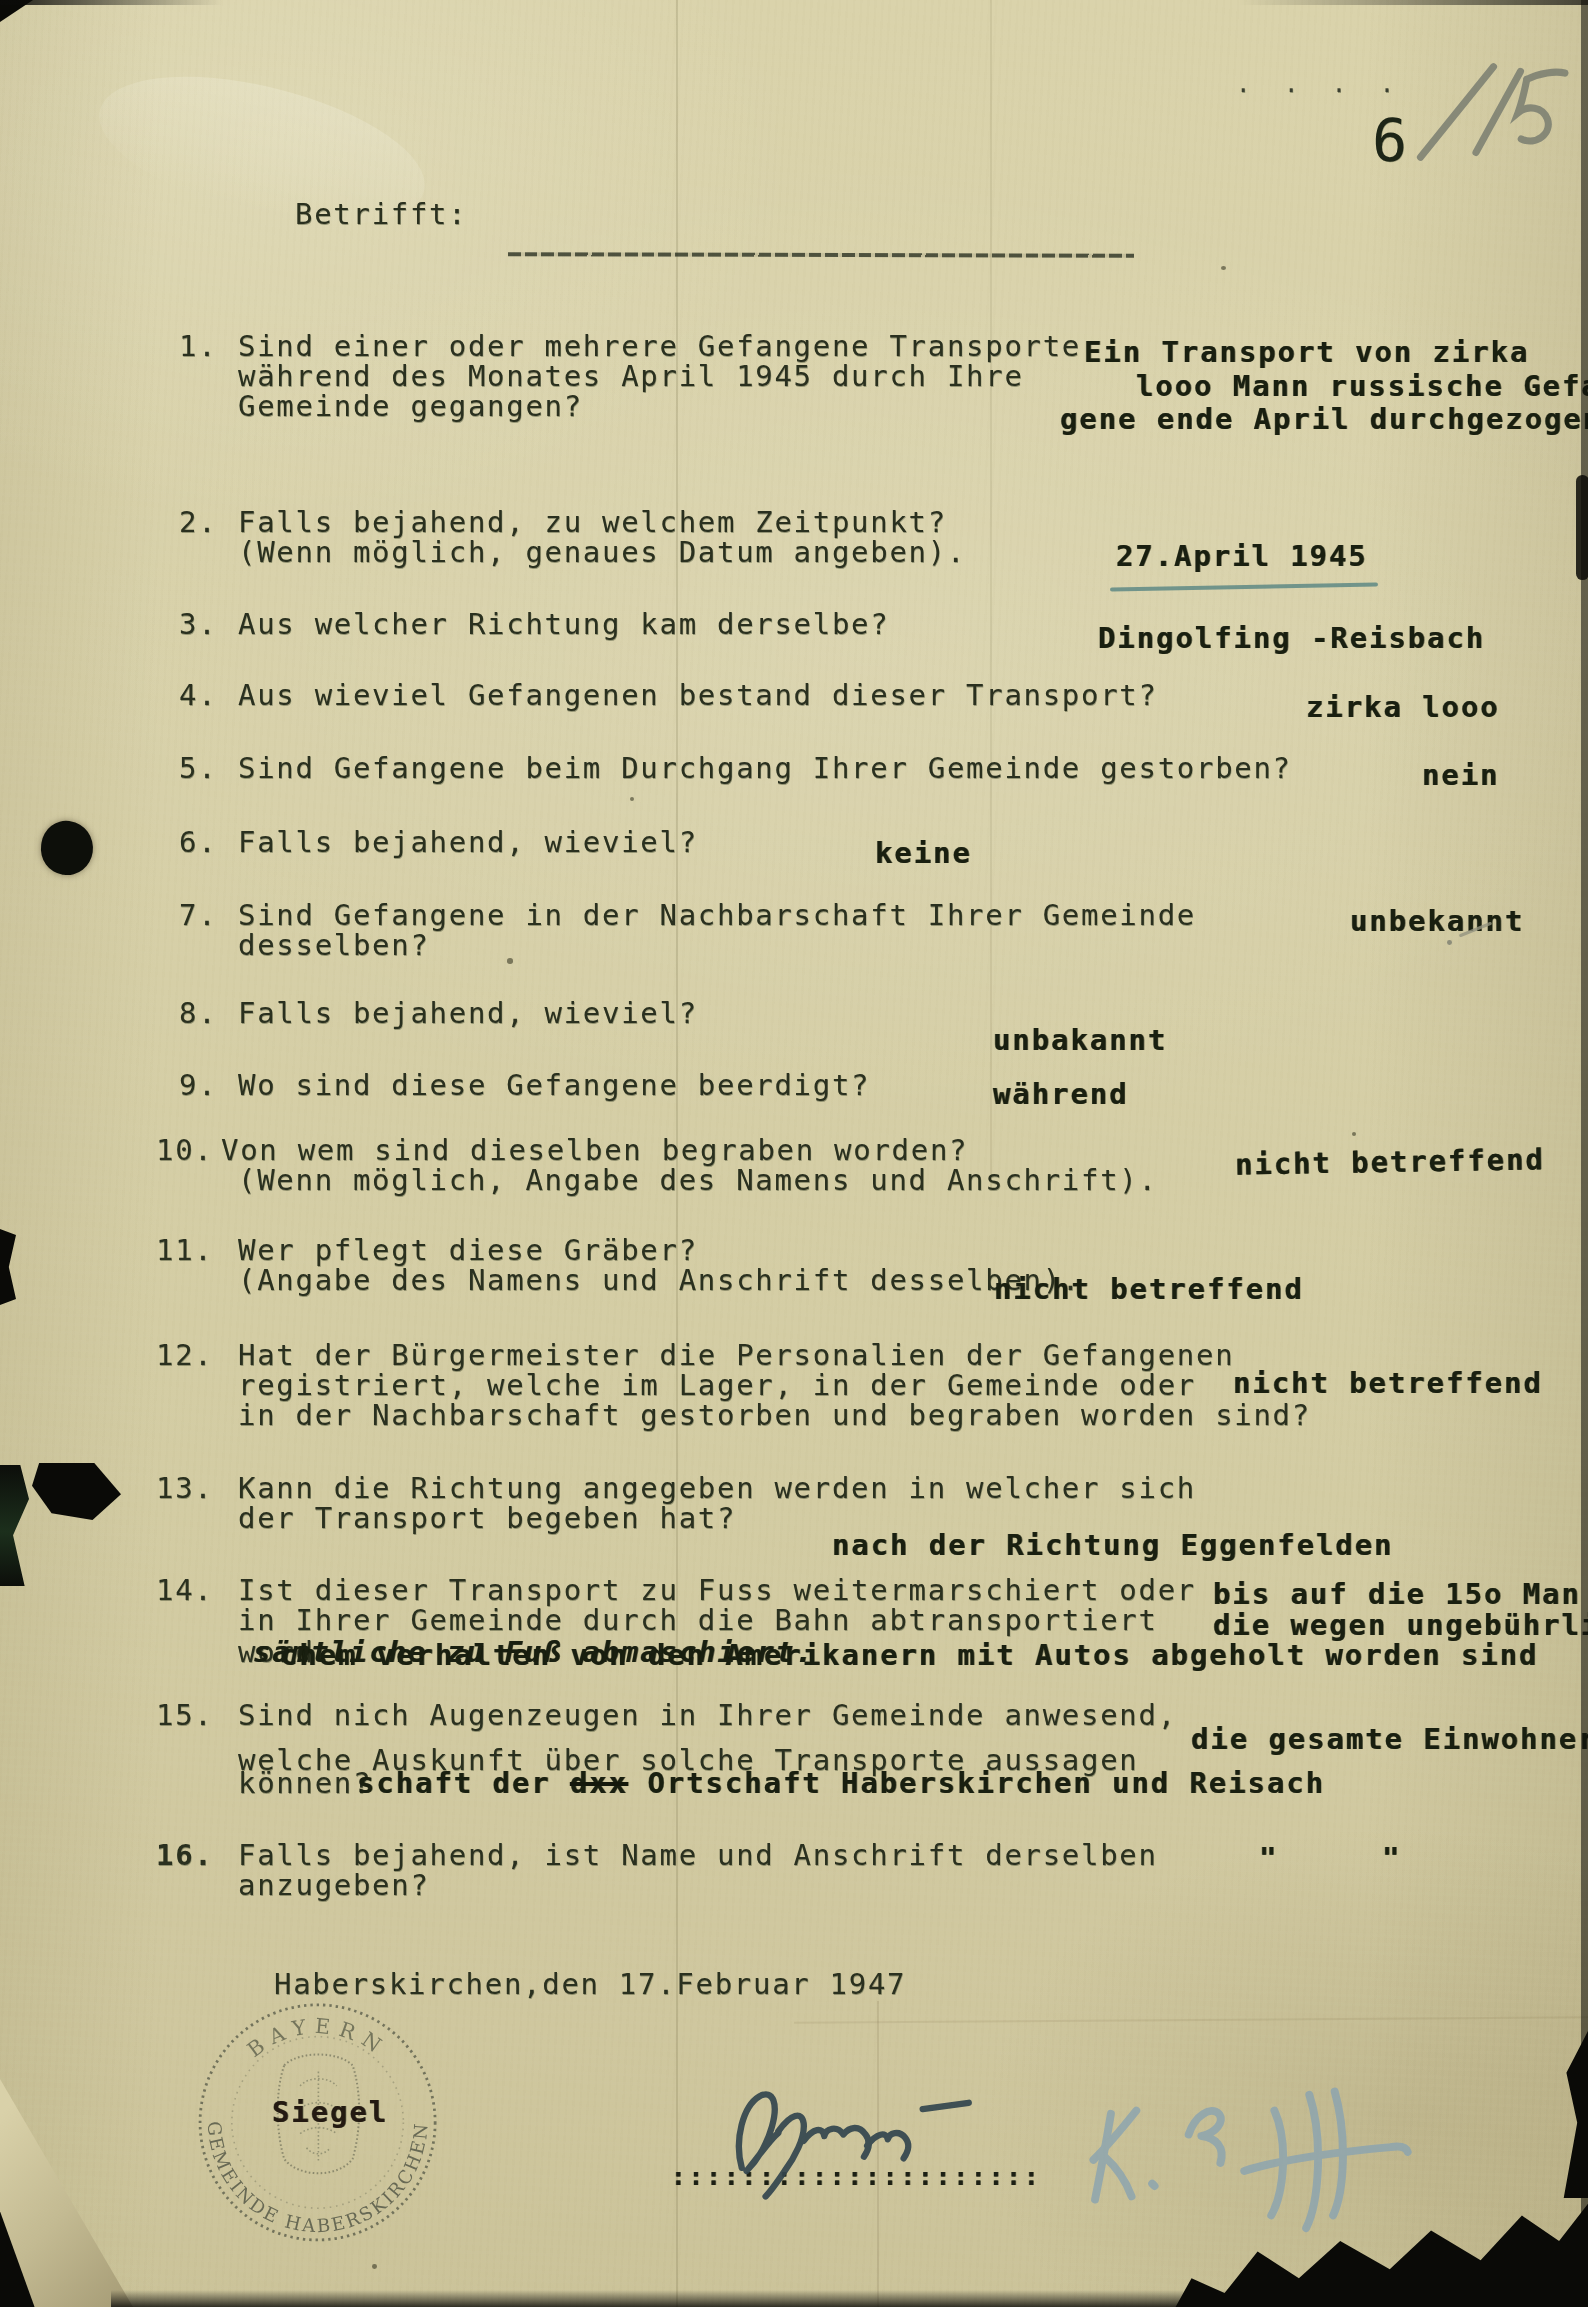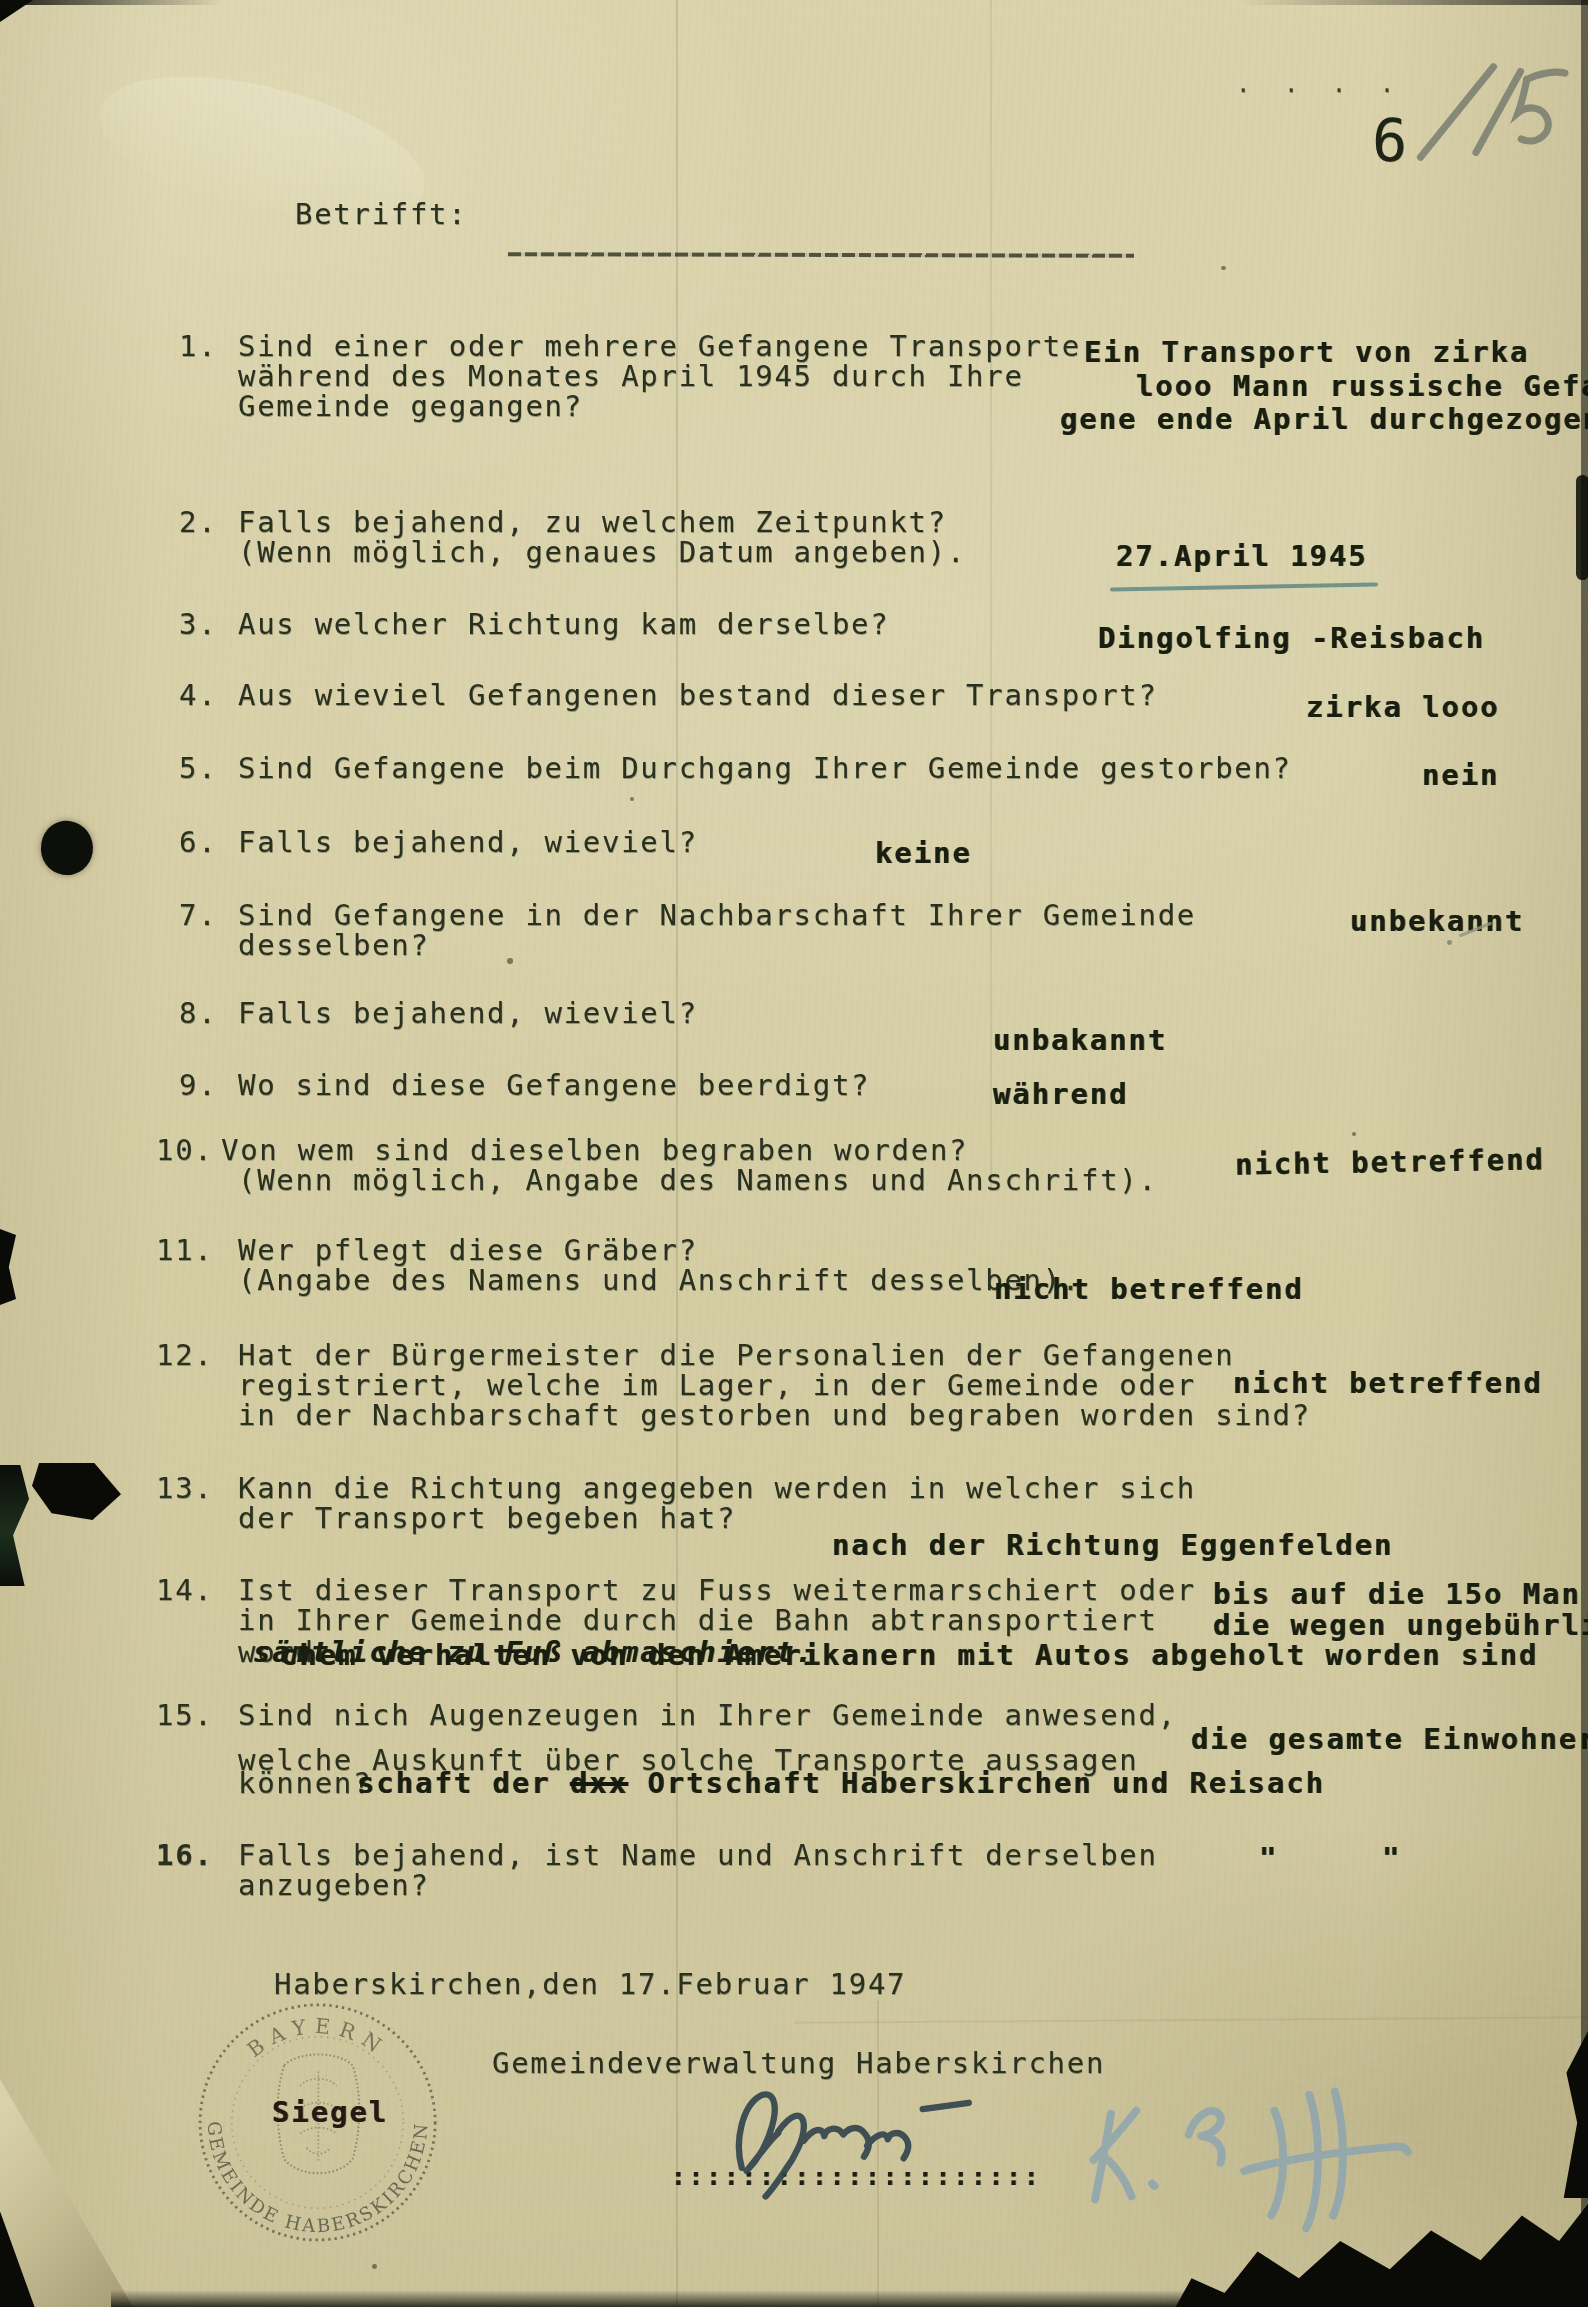--- a/index.html
+++ b/index.html
@@ -180,21 +180,20 @@
 
   <div>
     <div class="tw" style="left:156px;top:1841px;font-weight:bold;">16.</div>
     <div class="tw" style="left:238px;top:1841px;">Falls bejahend, ist Name und Anschrift derselben</div>
     <div class="tw" style="left:238px;top:1871px;">anzugeben?</div>
     <div class="tw ans" style="left:1259px;top:1844px;">"</div>
     <div class="tw ans" style="left:1382px;top:1844px;">"</div>
   </div>
 
   <div class="tw" style="left:274px;top:1970px;">Haberskirchen,den 17.Februar 1947</div>
-  <div class="tw" style="left:492px;top:2049px;">Gemeindeverwaltung Haberskirchen</div>
 
   <svg style="left:181px;top:1989px;" width="274" height="270" viewBox="0 0 345 340">
     <defs>
       <path id="arcTop" d="M 56,172 A 116,116 0 0 1 288,172"></path>
       <path id="arcBot" d="M 34,168 A 138,138 0 0 0 310,168"></path>
     </defs>
     <circle cx="172" cy="168" r="148" fill="none" stroke="#4b5040" stroke-width="3.5" stroke-dasharray="3 5" opacity="0.7"></circle>
     <circle cx="172" cy="168" r="108" fill="none" stroke="#4b5040" stroke-width="2" stroke-dasharray="2 6" opacity="0.3"></circle>
     <path d="M130,96 C148,78 198,78 216,96 C228,130 226,182 216,214 C198,238 148,238 130,214 C120,182 118,130 130,96 Z" fill="none" stroke="#4b5040" stroke-width="2.5" stroke-dasharray="2 3" opacity="0.5"></path>
     <path d="M150,122 C160,110 186,110 196,122 M146,152 C166,140 180,140 200,152 M150,182 C164,172 182,172 196,182 M173,104 L173,216 M158,200 C166,210 180,210 188,200" fill="none" stroke="#4b5040" stroke-width="2" stroke-dasharray="2 3" opacity="0.42"></path>

